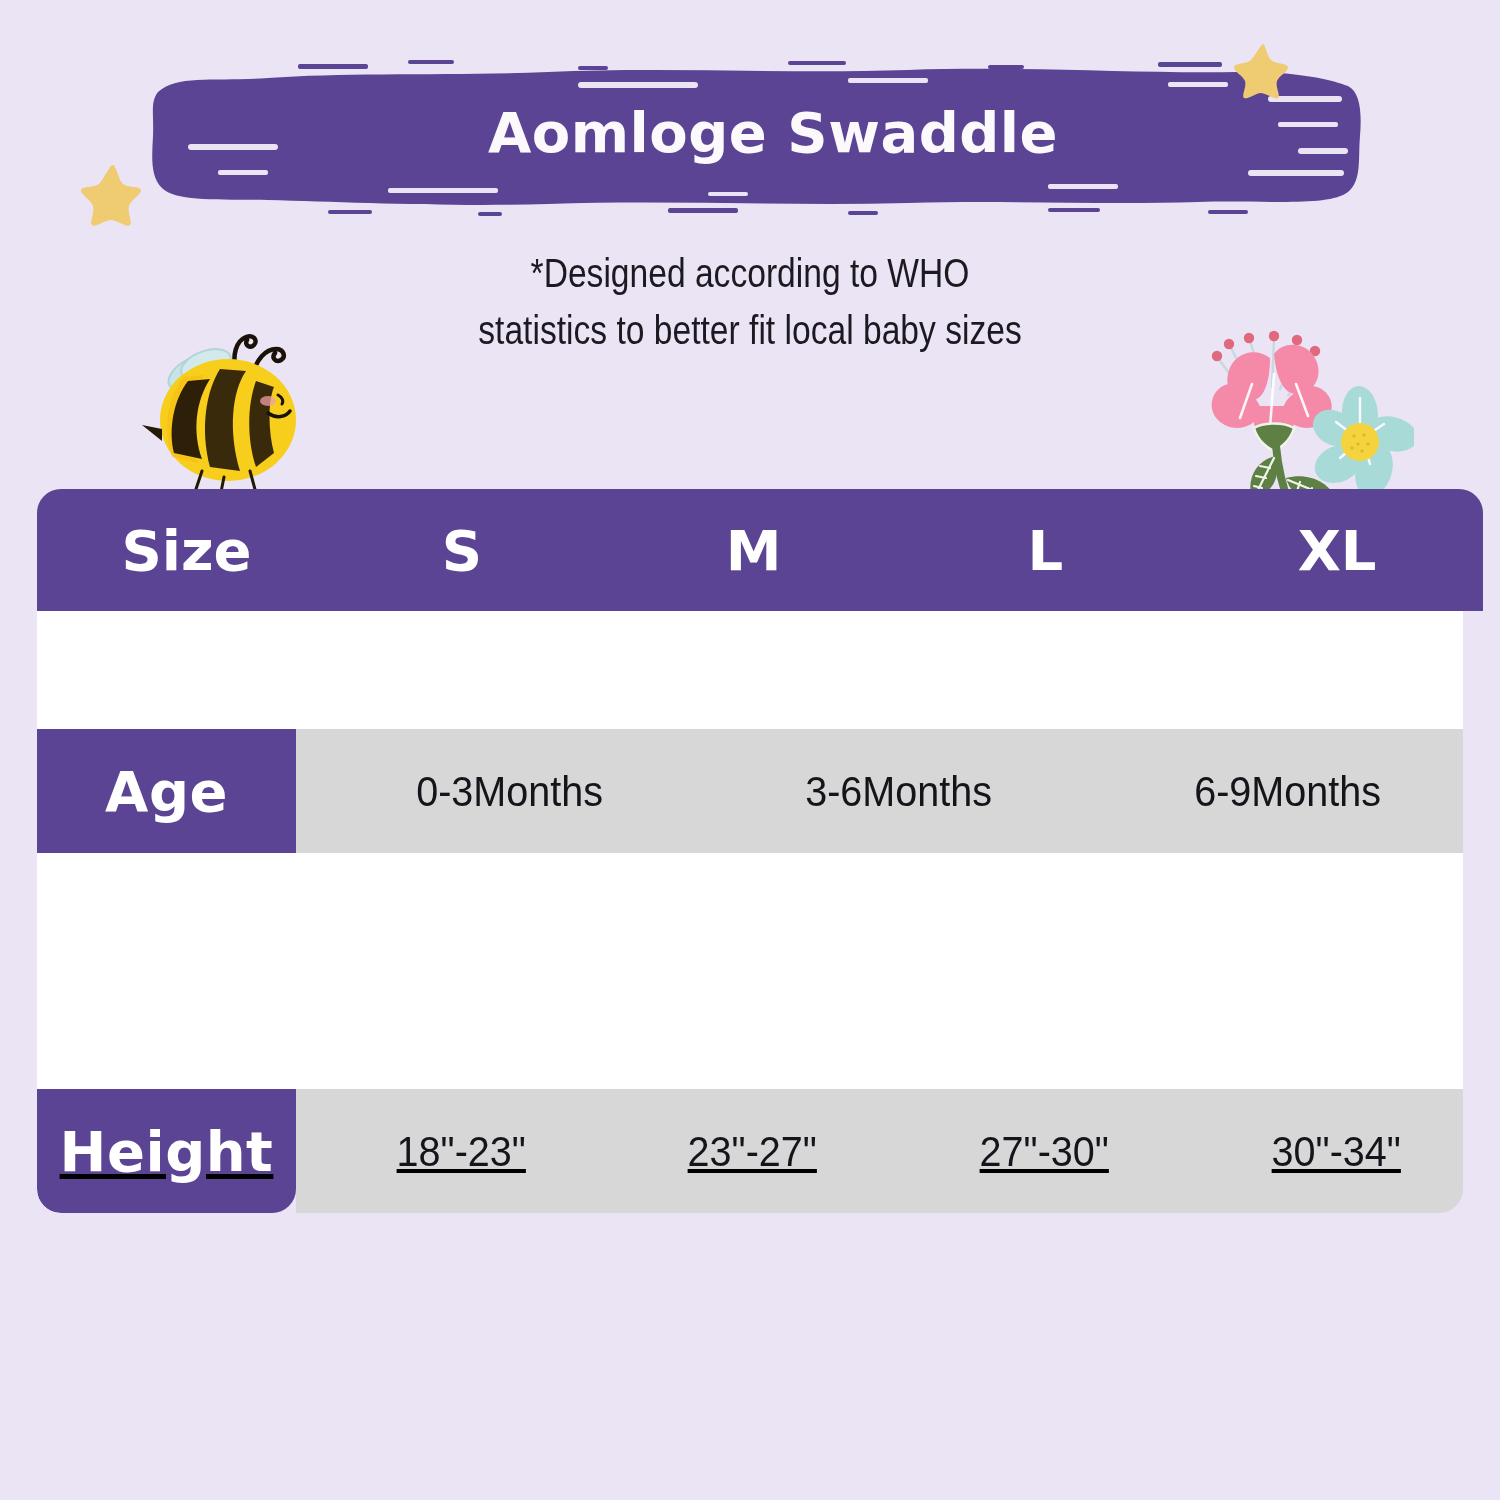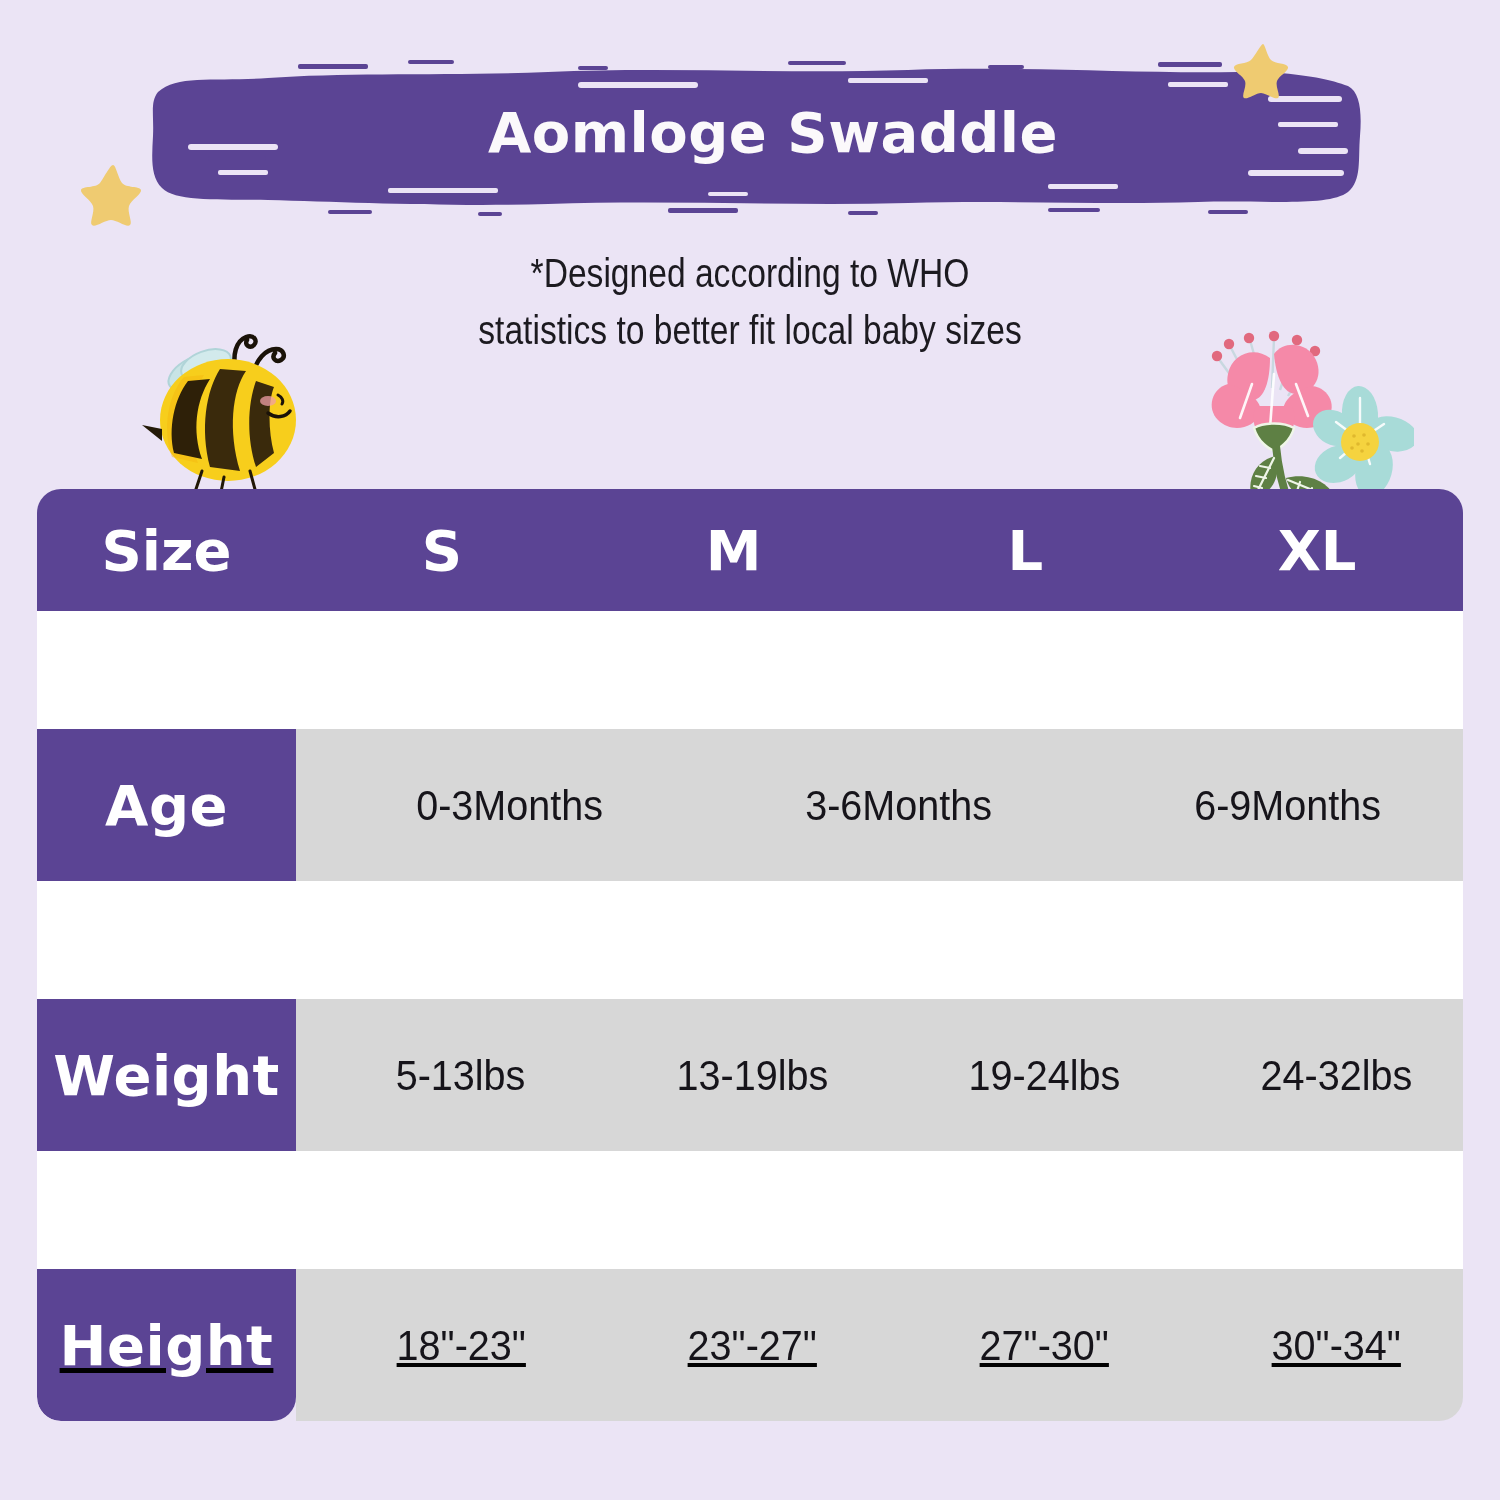--- a/index.html
+++ b/index.html
@@ -79,26 +79,27 @@
     left: 37px;
     top: 489px;
     width: 1426px;
   }
   .t-row { display: flex; width: 100%; }
 
   .t-head {
     height: 122px;
     background: #5B4494;
     border-radius: 24px 24px 0 0;
+    padding-left: 20px;
   }
   .t-gap {
     height: 118px;
     background: #FFFFFF;
   }
-  .t-data { height: 152px; text-align: center; }
+  .t-data { height: 124px; text-align: center; }
   .t-data.last .cell-label { border-radius: 0 0 24px 0; }
   .t-data.last { border-radius: 0 0 24px 24px; overflow: hidden; text-decoration: underline; }
 
   .cell-label {
     width: 259px;
     flex: 0 0 259px;
     background: #5B4494;
     color: #FFFFFF;
     display: flex;
     align-items: center;
@@ -345,35 +346,20 @@
     <div class="cell-data">
         <span>3-6Months</span>
       </div>
     <div class="cell-data">
         <span>6-9Months</span>
       </div>
   </div>
 
   <div class="t-row t-gap"></div>
 
-  <div class="t-row t-data">
-    <div class="cell-label">Weight</div>
-    <div class="cell-data">
-        <span>5-13lbs</span>
-      </div>
-    <div class="cell-data">
-        <span>13-19lbs</span>
-      </div>
-    <div class="cell-data">
-        <span>19-24lbs</span>
-      </div>
-    <div class="cell-data">
-        <span>24-32lbs</span>
-      </div>
-  </div>
 
   <div class="t-row t-gap"></div>
 
   <div class="t-row t-data last">
     <div class="cell-label">Height</div>
     <div class="cell-data">
         <span>18"-23"</span>
       </div>
     <div class="cell-data">
         <span>23"-27"</span>

